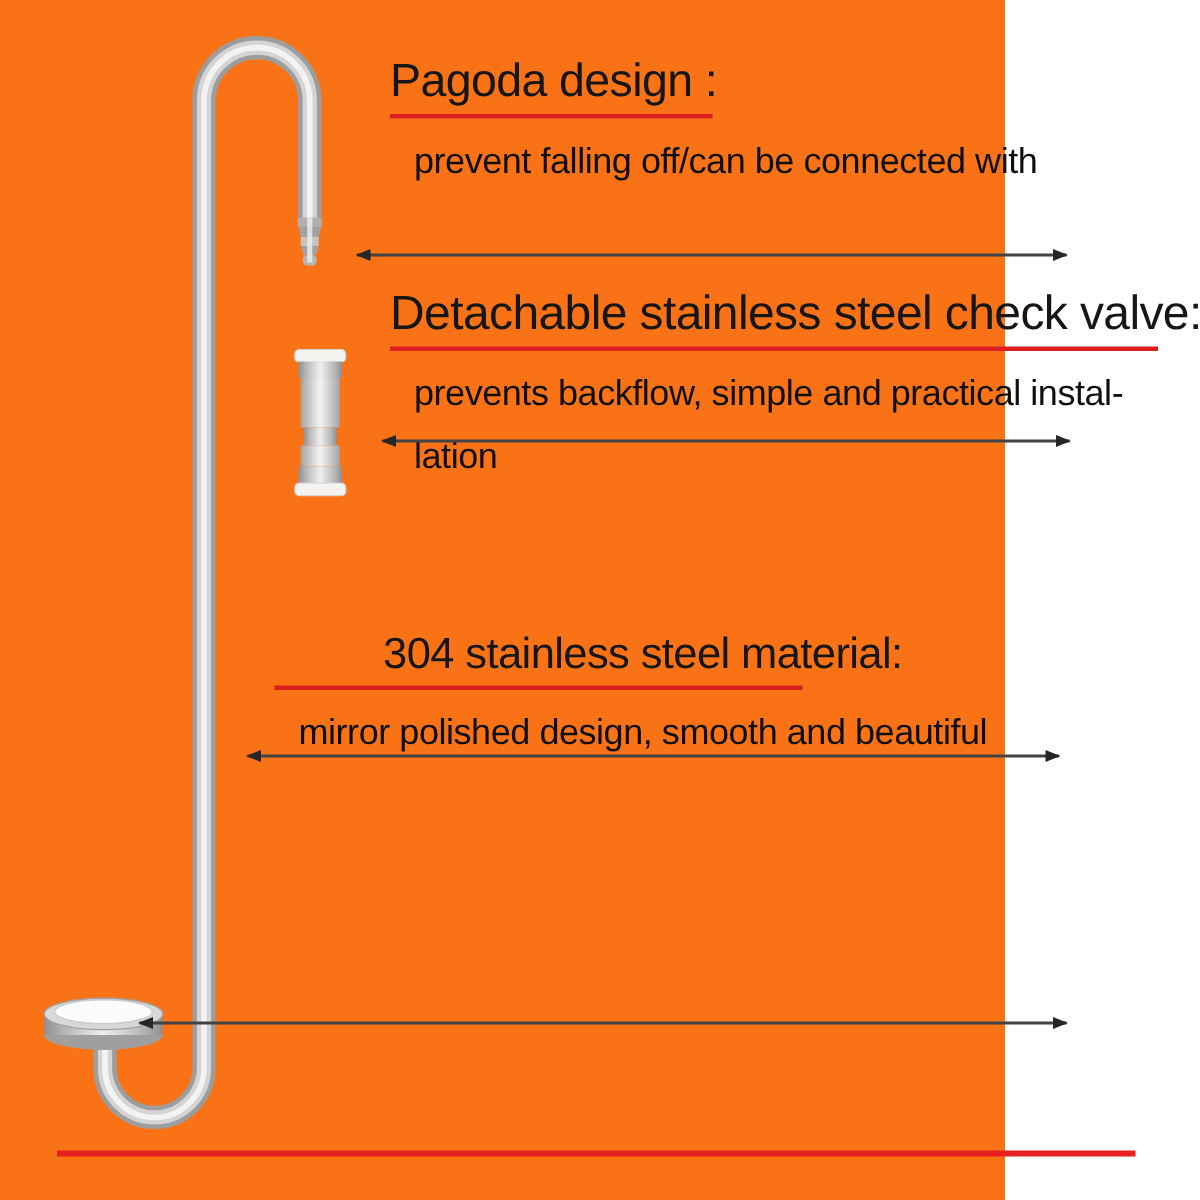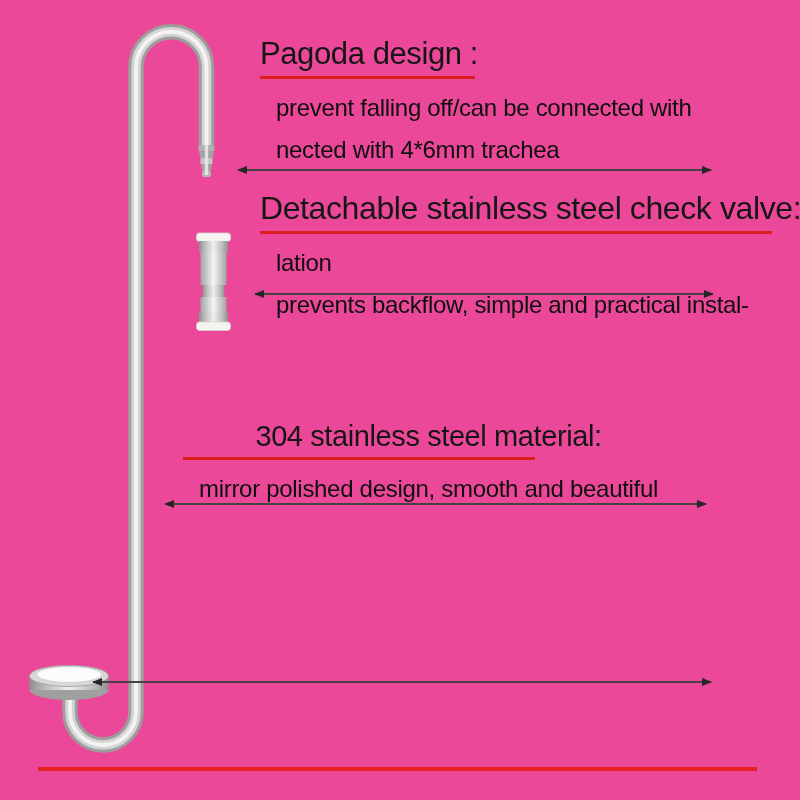--- a/index.html
+++ b/index.html
@@ -6,23 +6,23 @@
     margin: 0;
     padding: 0;
     width: 800px;
     height: 800px;
     background: #ffffff;
     font-family: "Liberation Sans", sans-serif;
     overflow: hidden;
   }
   .canvas {
     position: relative;
-    width: 800px;
+    width: 670px;
     height: 800px;
-    background: #ec4899;
+    background: #f97316;
   }
   .product-svg {
     position: absolute;
     left: 0;
     top: 0;
   }
   .anno {
     position: absolute;
     color: #141414;
   }
@@ -154,31 +154,30 @@
       <ellipse cx="69" cy="676" rx="39.5" ry="10.5" fill="#d8d8d8" stroke="#a2a2a2" stroke-width="0.9"></ellipse>
       <ellipse cx="69" cy="674.5" rx="32.5" ry="8" fill="#fbfbfb" stroke="#cccccc" stroke-width="0.9"></ellipse>
     </g>
   </svg>
 
   <section class="anno anno1">
     <h2>Pagoda design :</h2>
     <div class="underline"></div>
     <div class="body">
       <p class="line">prevent falling off/can be connected with</p>
-      <p class="line">nected with 4*6mm trachea</p>
     </div>
   </section>
   <div class="arrow arrow1"></div>
 
   <section class="anno anno2">
     <h2>Detachable stainless steel check valve:</h2>
     <div class="underline"></div>
     <div class="body">
+      <p class="line">prevents backflow, simple and practical instal-</p>
       <p class="line">lation</p>
-      <p class="line">prevents backflow, simple and practical instal-</p>
     </div>
   </section>
   <div class="arrow arrow2"></div>
 
   <section class="anno anno3">
     <h2>304 stainless steel material:</h2>
     <div class="underline"></div>
     <div class="body">
       <p class="line">mirror polished design, smooth and beautiful</p>
     </div>

